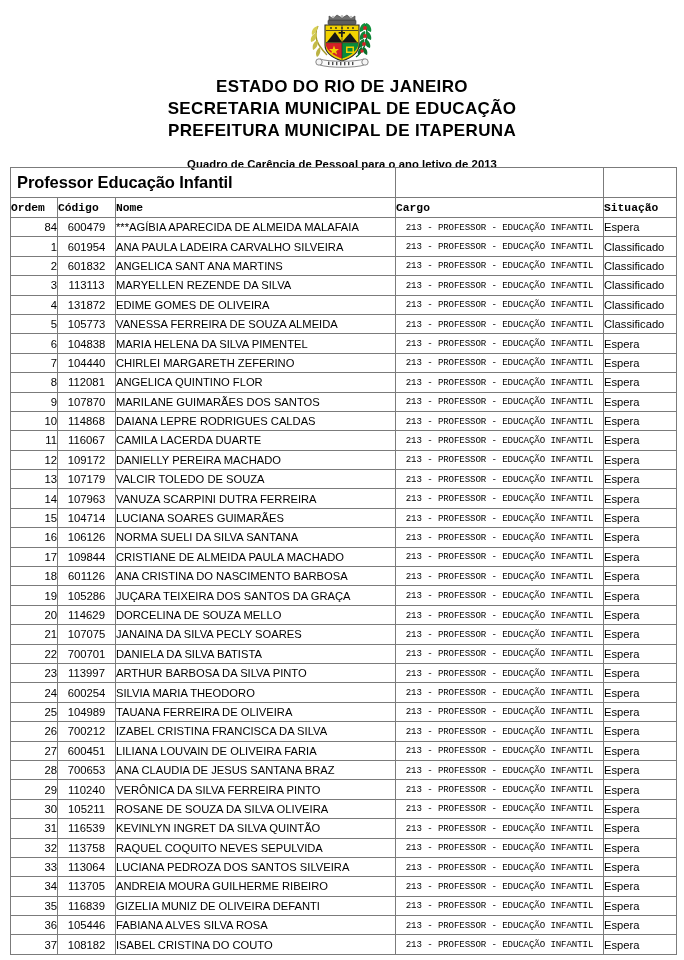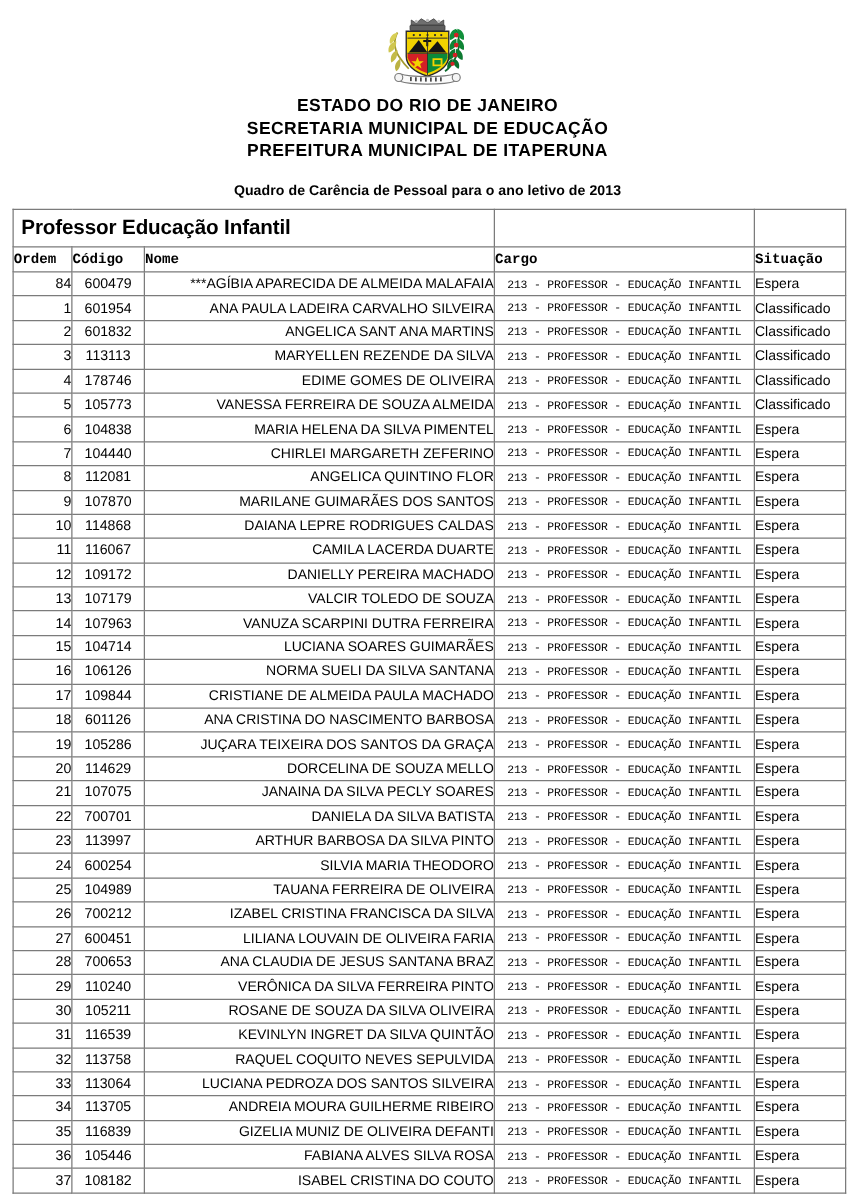--- a/index.html
+++ b/index.html
@@ -28,21 +28,21 @@
     align-items: flex-start;
     height: 62px;
   }
   .emblem { display: block; }
 
   .org-lines {
     margin-top: 2px;
     line-height: 1.28;
   }
   .org-line {
-    font-size: 14px;
+    font-size: 17px;
     font-weight: bold;
     letter-spacing: 0.35px;
     font-family: "Liberation Sans", sans-serif;
     text-align: center;
   }
   .subtitle {
     margin-top: 17px;
     margin-bottom: 0;
     font-size: 11.3px;
     font-weight: bold;
@@ -101,21 +101,21 @@
   tr.data-row td { height: 19.4px; }
   .cell-ordem {
     text-align: right;
     font-size: 11.3px;
   }
   .cell-codigo {
     text-align: center;
     font-size: 11.3px;
   }
   .cell-nome {
-    text-align: right;
+    text-align: left;
     padding-left: 5px;
     font-size: 11.2px;
     margin-left: 24px;
   }
   .cell-cargo {
     text-align: center;
     font-size: 9.1px;
     letter-spacing: -0.1px;
     font-family: Liberation Mono, monospace;
   }
@@ -266,21 +266,21 @@
         </tr>
         <tr class="data-row">
           <td class="cell-ordem">3</td>
           <td class="cell-codigo">113113</td>
           <td class="cell-nome">MARYELLEN REZENDE DA SILVA</td>
           <td class="cell-cargo">213 - PROFESSOR - EDUCAÇÃO INFANTIL</td>
           <td class="cell-situacao">Classificado</td>
         </tr>
         <tr class="data-row">
           <td class="cell-ordem">4</td>
-          <td class="cell-codigo">178746</td>
+          <td class="cell-codigo">131872</td>
           <td class="cell-nome">EDIME GOMES DE OLIVEIRA</td>
           <td class="cell-cargo">213 - PROFESSOR - EDUCAÇÃO INFANTIL</td>
           <td class="cell-situacao">Classificado</td>
         </tr>
         <tr class="data-row">
           <td class="cell-ordem">5</td>
           <td class="cell-codigo">105773</td>
           <td class="cell-nome">VANESSA FERREIRA DE SOUZA ALMEIDA</td>
           <td class="cell-cargo">213 - PROFESSOR - EDUCAÇÃO INFANTIL</td>
           <td class="cell-situacao">Classificado</td>

